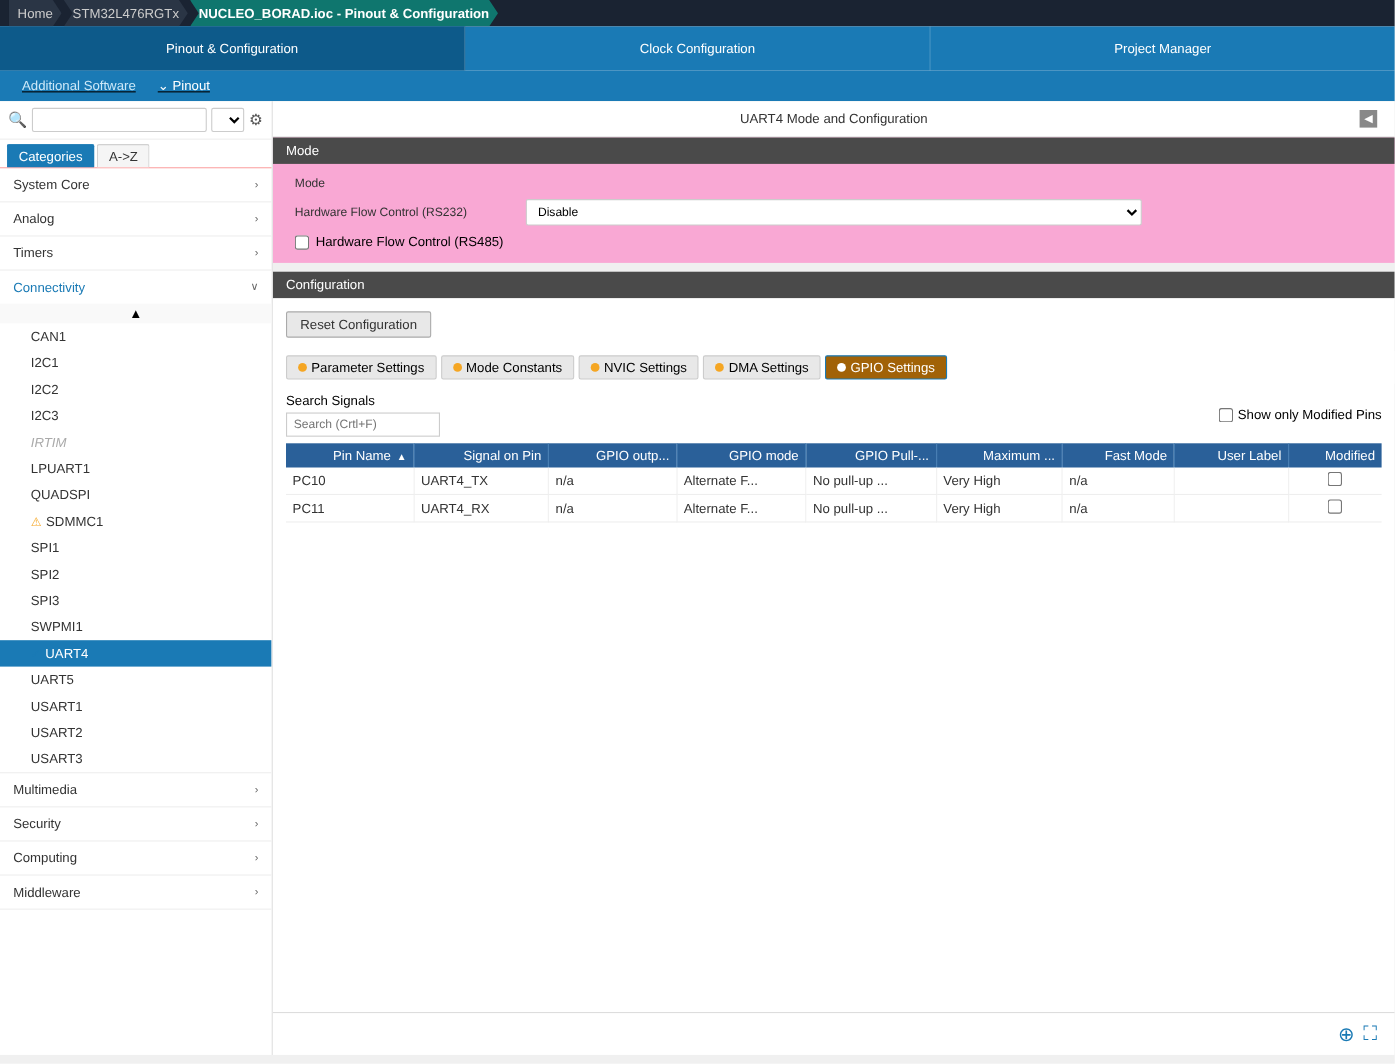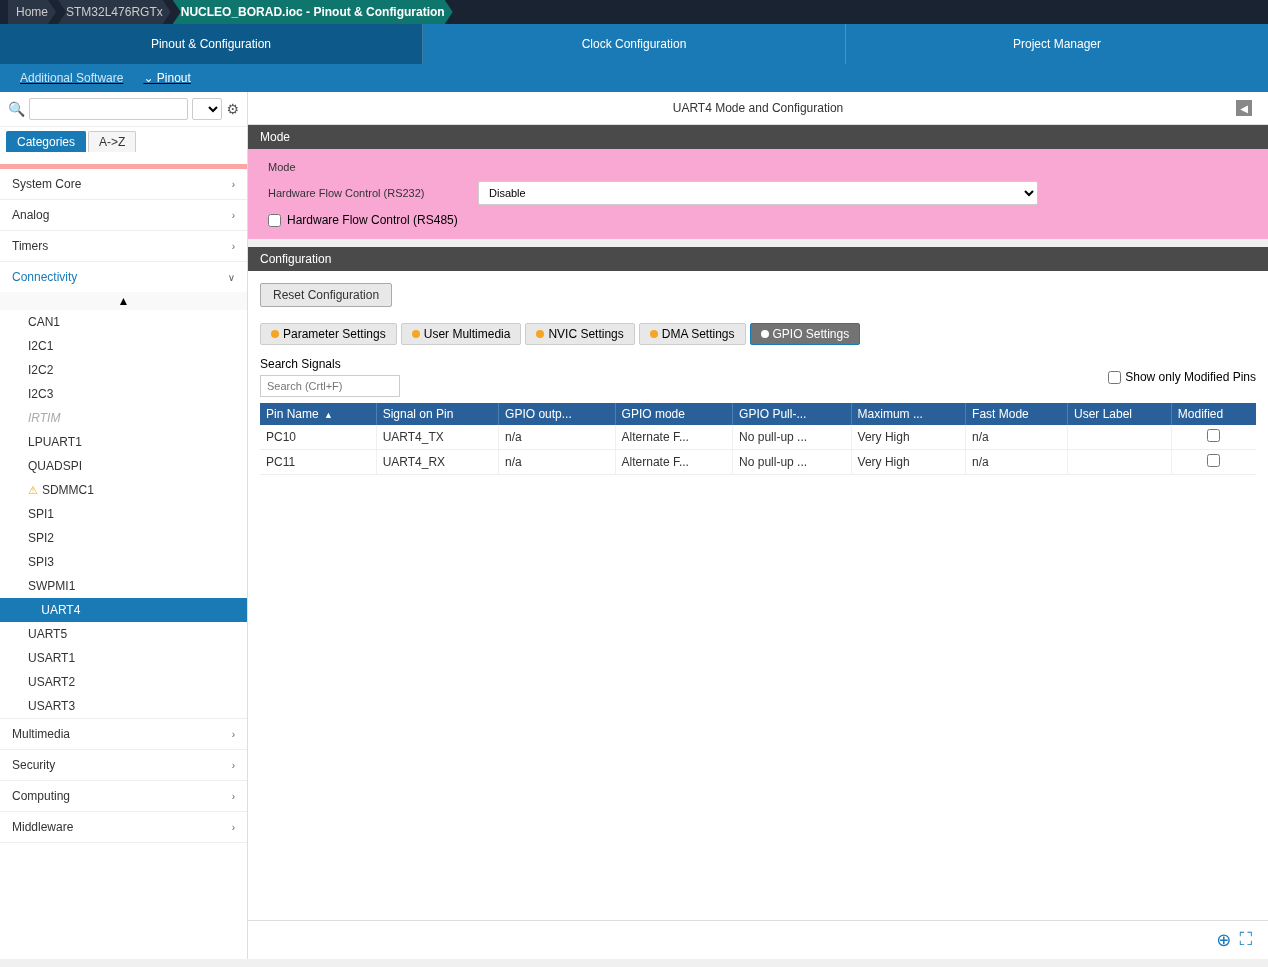--- a/index.html
+++ b/index.html
@@ -113,22 +113,22 @@
       padding: 1px 4px;
       font-size: 11px;
       height: 22px;
       background: white;
     }
     .gear-icon { color: #555; font-size: 14px; cursor: pointer; }
 
     
     .cat-tabs {
       display: flex;
-      border-bottom: 5px solid #fca5a5;
-      padding: 4px 6px 12px;
+      border-bottom: 1px solid #fca5a5;
+      padding: 4px 6px 0;
       gap: 2px;
     }
     .cat-tab {
       padding: 3px 10px;
       font-size: 11px;
       cursor: pointer;
       border: 1px solid #ccc;
       border-bottom: none;
       background: #f5f5f5;
       color: #333;
@@ -287,21 +287,21 @@
       align-items: center;
       gap: 4px;
       padding: 3px 10px;
       border: 1px solid #ccc;
       background: #e8e8e8;
       cursor: pointer;
       font-size: 11px;
       border-radius: 2px;
     }
     .config-tab.active {
-      background: #737373;
+      background: #a16207;
       color: white;
       border-color: #1a7ab5;
     }
     .config-tab .dot {
       width: 8px;
       height: 8px;
       border-radius: 50%;
       background: #f5a623;
       display: inline-block;
     }
@@ -335,21 +335,21 @@
     
     .signals-table {
       width: 100%;
       border-collapse: collapse;
       font-size: 11px;
     }
     .signals-table th {
       background: #2a6099;
       color: white;
       padding: 4px 6px;
-      text-align: left;
+      text-align: right;
       border-right: 1px solid #4a80b5;
       font-weight: normal;
       cursor: pointer;
     }
     .signals-table th:last-child { border-right: none; }
     .signals-table td {
       padding: 4px 6px;
       border-bottom: 1px solid #eee;
       border-right: 1px solid #f0f0f0;
       color: #333;
@@ -581,21 +581,21 @@
           <span>Reset Configuration</span>
         </button>
       </div>
       <div class="config-tabs">
         <div class="config-tab">
           <span class="dot"></span>
           <span>Parameter Settings</span>
         </div>
         <div class="config-tab">
           <span class="dot"></span>
-          <span>User Multimedia</span>
+          <span>Mode Constants</span>
         </div>
         <div class="config-tab">
           <span class="dot"></span>
           <span>NVIC Settings</span>
         </div>
         <div class="config-tab">
           <span class="dot"></span>
           <span>DMA Settings</span>
         </div>
         <div class="config-tab active">

